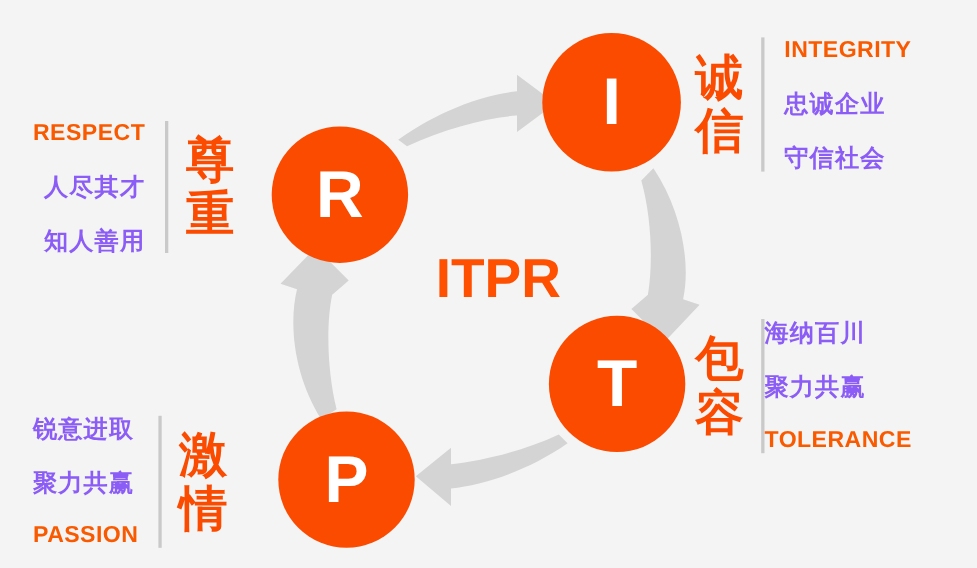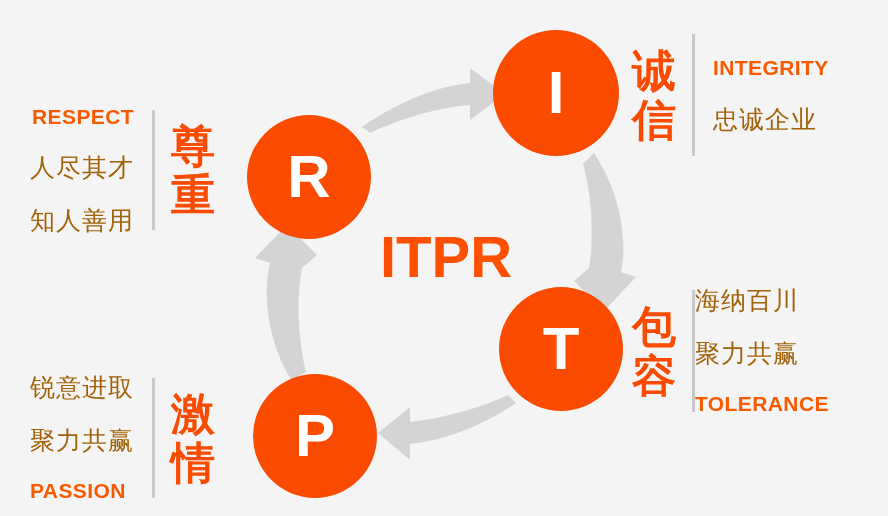--- a/index.html
+++ b/index.html
@@ -49,21 +49,21 @@
   #circle-p { left: 253px; top: 374px; width: 124px; height: 124px; }
 
   
   #center-acronym {
     position: absolute;
     left: 380px;
     top: 228px;
     width: 130px;
     text-align: right;
     color: #ff4f00;
-    font-size: 58px;
+    font-size: 50px;
     font-weight: bold;
     letter-spacing: 0px;
     line-height: 1;
   }
 
   
   .value-block {
     position: absolute;
     display: flex;
     align-items: center;
@@ -88,25 +88,26 @@
     gap: 20px;
   }
   .label-en {
     color: #f95a00;
     font-weight: bold;
     font-size: 21px;
     letter-spacing: 0.4px;
     line-height: 1.35;
   }
   .line-cn {
-    color: #a16207;
-    font-size: 25px;
+    color: #8b5cf6;
+    font-size: 22px;
     line-height: 1.33;
     letter-spacing: 1px;
     white-space: nowrap;
+    font-weight: bold;
   }
 
   
   #block-respect { left: 30px; top: 110px; height: 120px; }
   #block-respect .text-col { align-items: flex-end; text-align: left; padding-right: 18px; }
   #block-respect .big-chars { padding-left: 16px; }
 
   
   #block-integrity { left: 632px; top: 34px; height: 122px; }
   #block-integrity .big-chars { padding-right: 16px; }
@@ -179,20 +180,21 @@
 重</div>
   </div>
 
   <div class="value-block" id="block-integrity">
     <div class="big-chars">诚
 信</div>
     <div class="divider"></div>
     <div class="text-col">
       <div class="label-en">INTEGRITY</div>
       <div class="line-cn">忠诚企业</div>
+      <div class="line-cn">守信社会</div>
     </div>
   </div>
 
   <div class="value-block" id="block-tolerance">
     <div class="big-chars">包
 容</div>
     <div class="divider"></div>
     <div class="text-col">
       <div class="line-cn">海纳百川</div>
       <div class="line-cn">聚力共赢</div>

